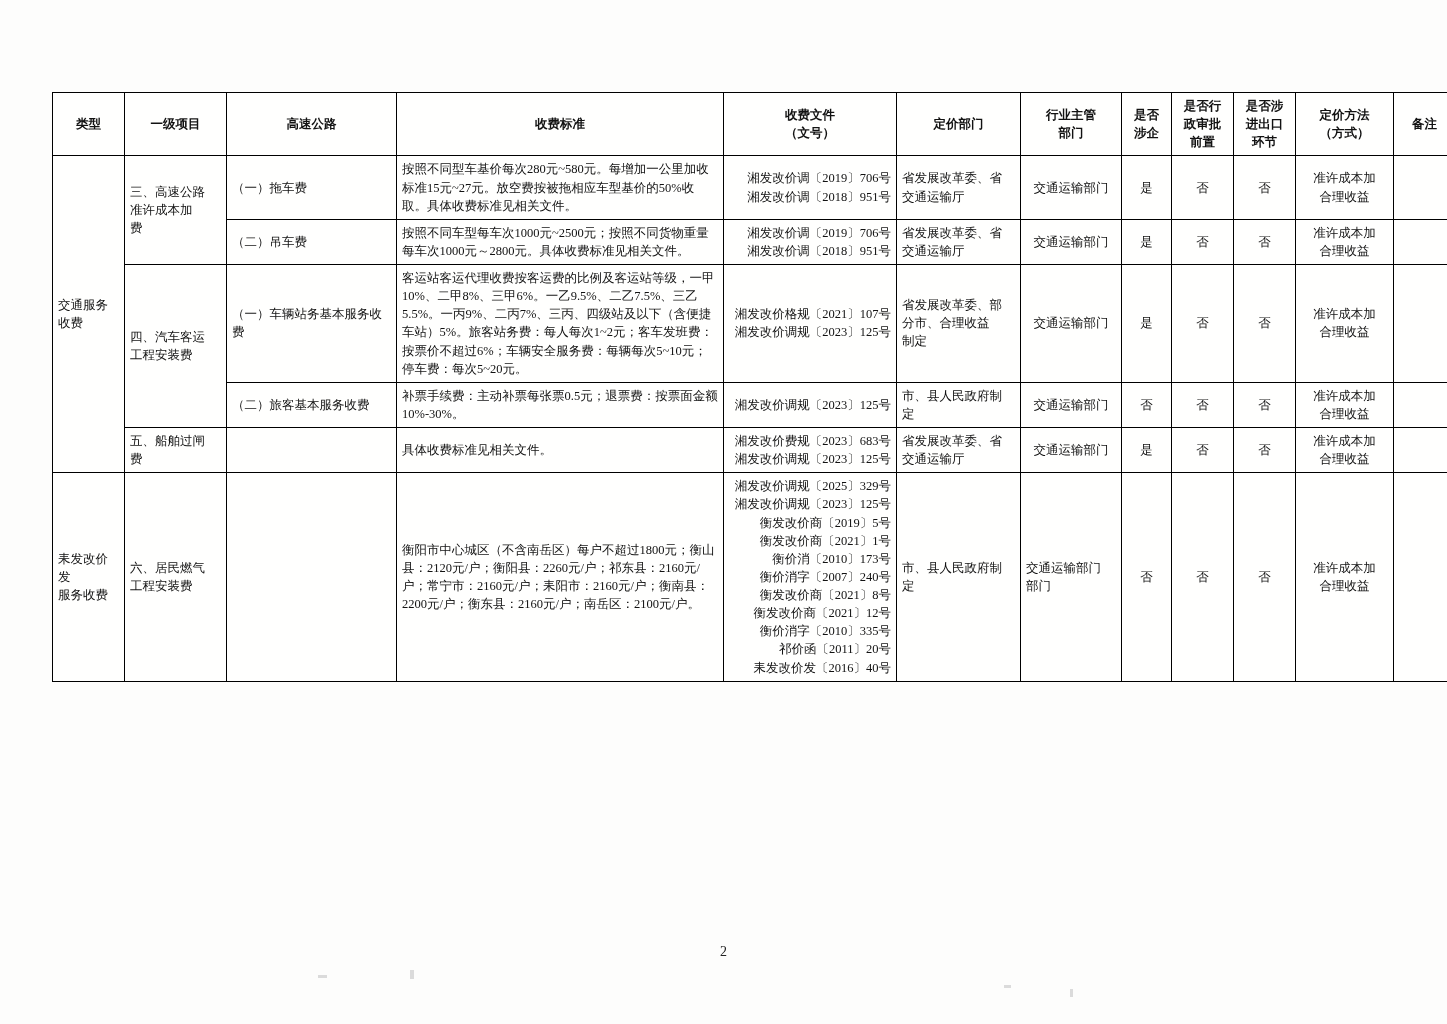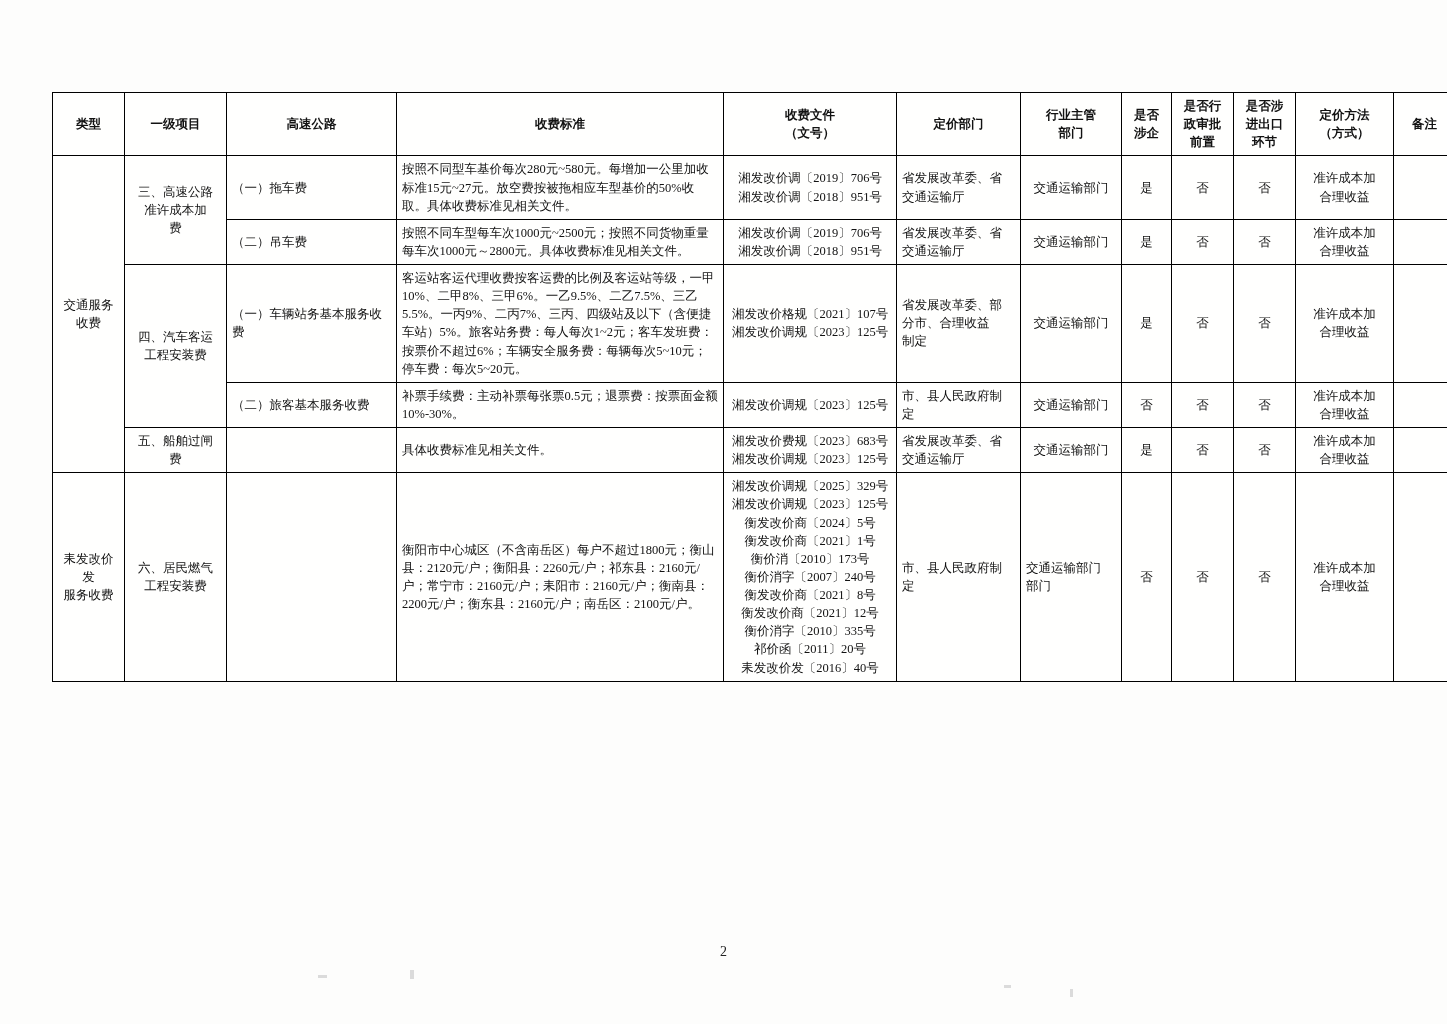--- a/index.html
+++ b/index.html
@@ -46,28 +46,28 @@
     font-size: 13px;
     height: 54px;
   }
   td.center {
     text-align: center;
   }
   td.just {
     text-align: left;
   }
   td.vert-label {
-    text-align: center;
+    text-align: left;
     font-size: 13px;
   }
   .two-line {
     display: block;
   }
   .doc-cell {
-    text-align: center;
+    text-align: right;
     font-size: 12.5px;
     line-height: 1.5;
   }
   .doc-cell div {
     white-space: nowrap;
   }
   .pagenum {
     position: absolute;
     left: 0;
     top: 944px;
@@ -279,21 +279,21 @@
         </td>
         <td class="vert-label">
           <span class="two-line">六、居民燃气</span>
           <span class="two-line">工程安装费</span>
         </td>
         <td class="just"></td>
         <td class="just">衡阳市中心城区（不含南岳区）每户不超过1800元；衡山县：2120元/户；衡阳县：2260元/户；祁东县：2160元/户；常宁市：2160元/户；耒阳市：2160元/户；衡南县：2200元/户；衡东县：2160元/户；南岳区：2100元/户。</td>
         <td class="doc-cell">
           <div>湘发改价调规〔2025〕329号</div>
           <div>湘发改价调规〔2023〕125号</div>
-          <div>衡发改价商〔2024〕5号</div>
+          <div>衡发改价商〔2019〕5号</div>
           <div>衡发改价商〔2021〕1号</div>
           <div>衡价消〔2010〕173号</div>
           <div>衡价消字〔2007〕240号</div>
           <div>衡发改价商〔2021〕8号</div>
           <div>衡发改价商〔2021〕12号</div>
           <div>衡价消字〔2010〕335号</div>
           <div>祁价函〔2011〕20号</div>
           <div>耒发改价发〔2016〕40号</div>
         </td>
         <td class="just">

